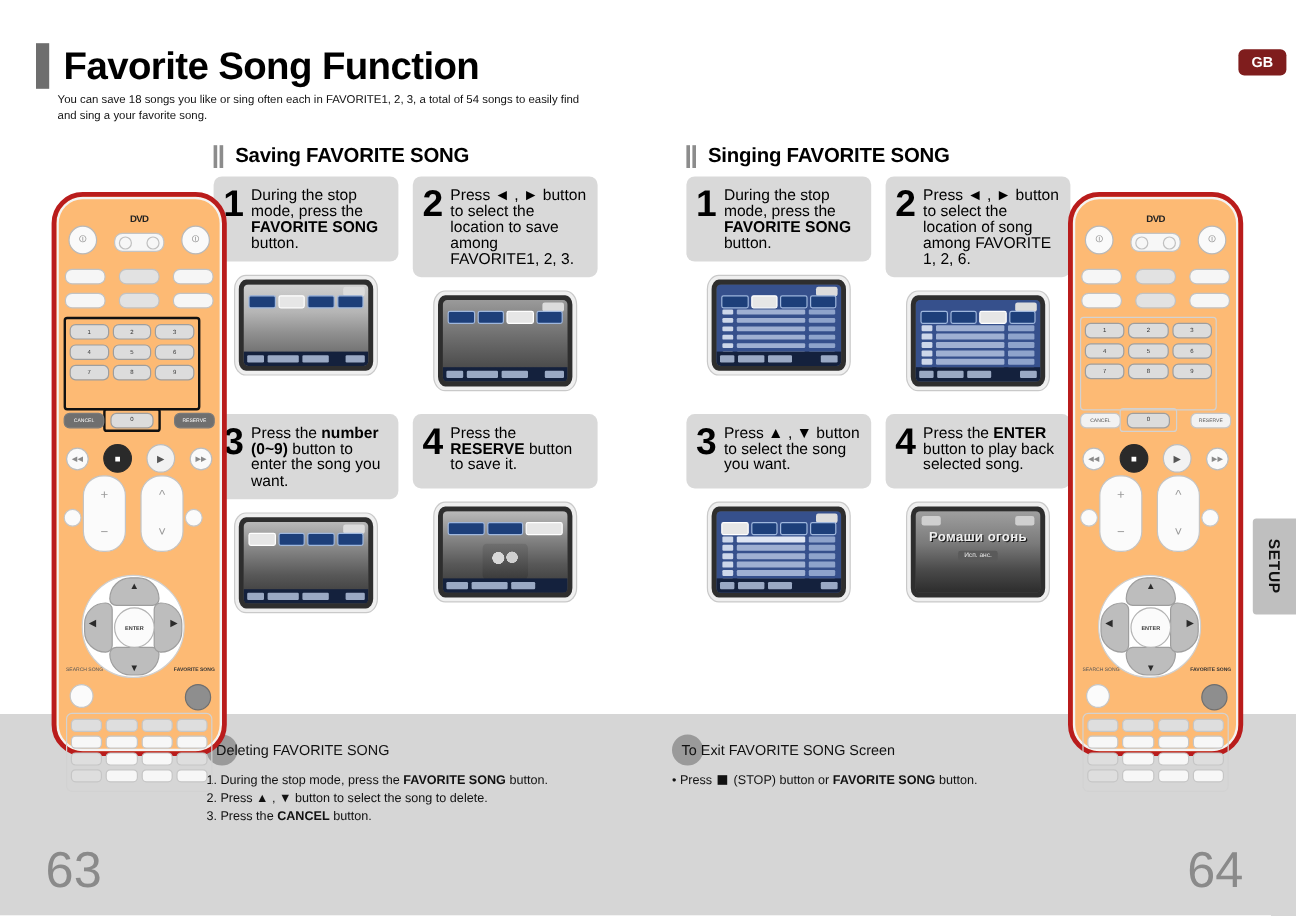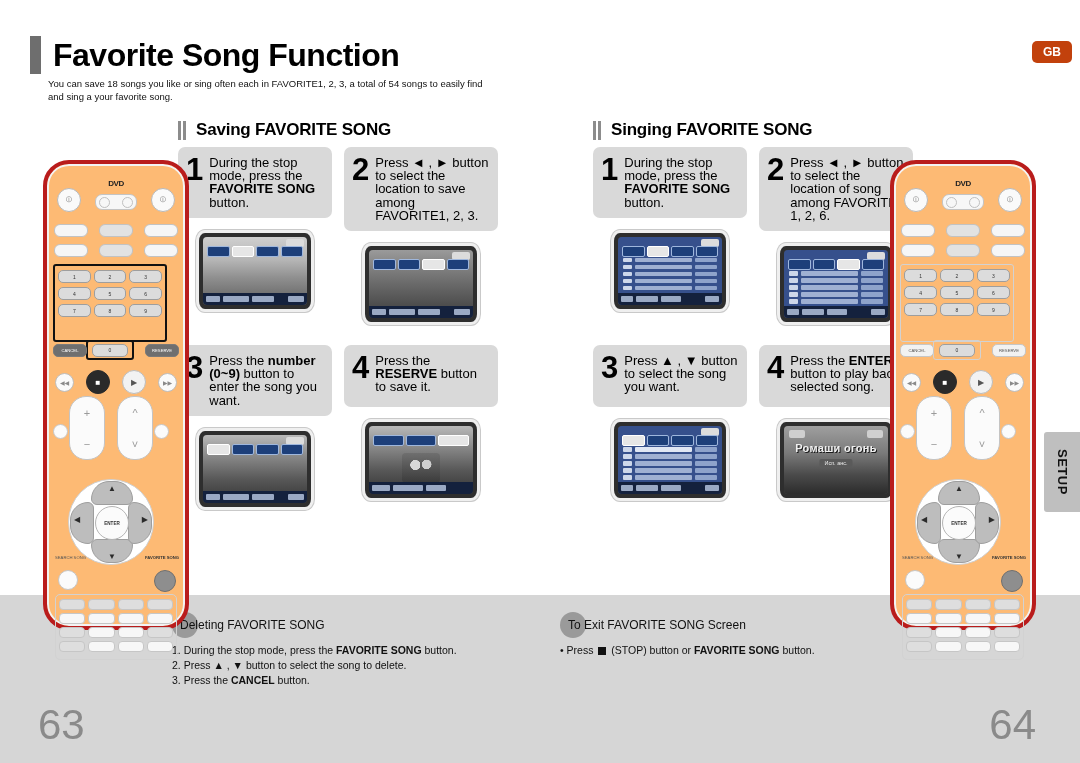--- a/index.html
+++ b/index.html
@@ -24,38 +24,38 @@
   
   .title-bar{position:absolute;left:30px;top:34px;display:flex;align-items:flex-end;}
   .title-mark{width:11px;height:38px;background:#6e6e6e;margin-right:12px;margin-top:2px;}
   .page-title{font-size:32px;font-weight:bold;line-height:38px;letter-spacing:-0.5px;}
   .intro{
     position:absolute;left:48px;top:78px;width:450px;
     font-size:9.5px;line-height:12.5px;color:#111;
   }
   .gb-badge{
     position:absolute;right:8px;top:41px;width:40px;height:22px;
-    background:#c2410c;color:#fff;border-radius:5px;
+    background:#7f1d1d;color:#fff;border-radius:5px;
     font-size:12px;font-weight:bold;display:flex;align-items:center;justify-content:center;
   }
 
   
   .setup-tab{
     position:absolute;right:0;top:432px;width:36px;height:80px;
     background:#bfbfbf;border-radius:3px 0 0 3px;
     display:flex;align-items:center;justify-content:center;
   }
   .setup-tab span{
     writing-mode:vertical-rl;font-size:13px;font-weight:bold;color:#111;letter-spacing:0.5px;
   }
 
   
   .col{position:absolute;top:120px;}
   .col.left{left:178px;width:320px;}
-  .col.right{left:593px;width:320px;}
+  .col.right{left:572px;width:320px;}
   .sec-head{display:flex;align-items:center;margin-bottom:7px;}
   .sec-bars{display:flex;margin-right:8px;}
   .sec-bars i{display:block;width:3px;height:19px;background:#8c8c8c;margin-right:2px;}
   .sec-title{font-size:17px;font-weight:bold;letter-spacing:-0.2px;}
 
   
   .col-divider{
     position:absolute;left:535px;top:150px;width:1px;height:445px;background:#ffffff;
   }
 

